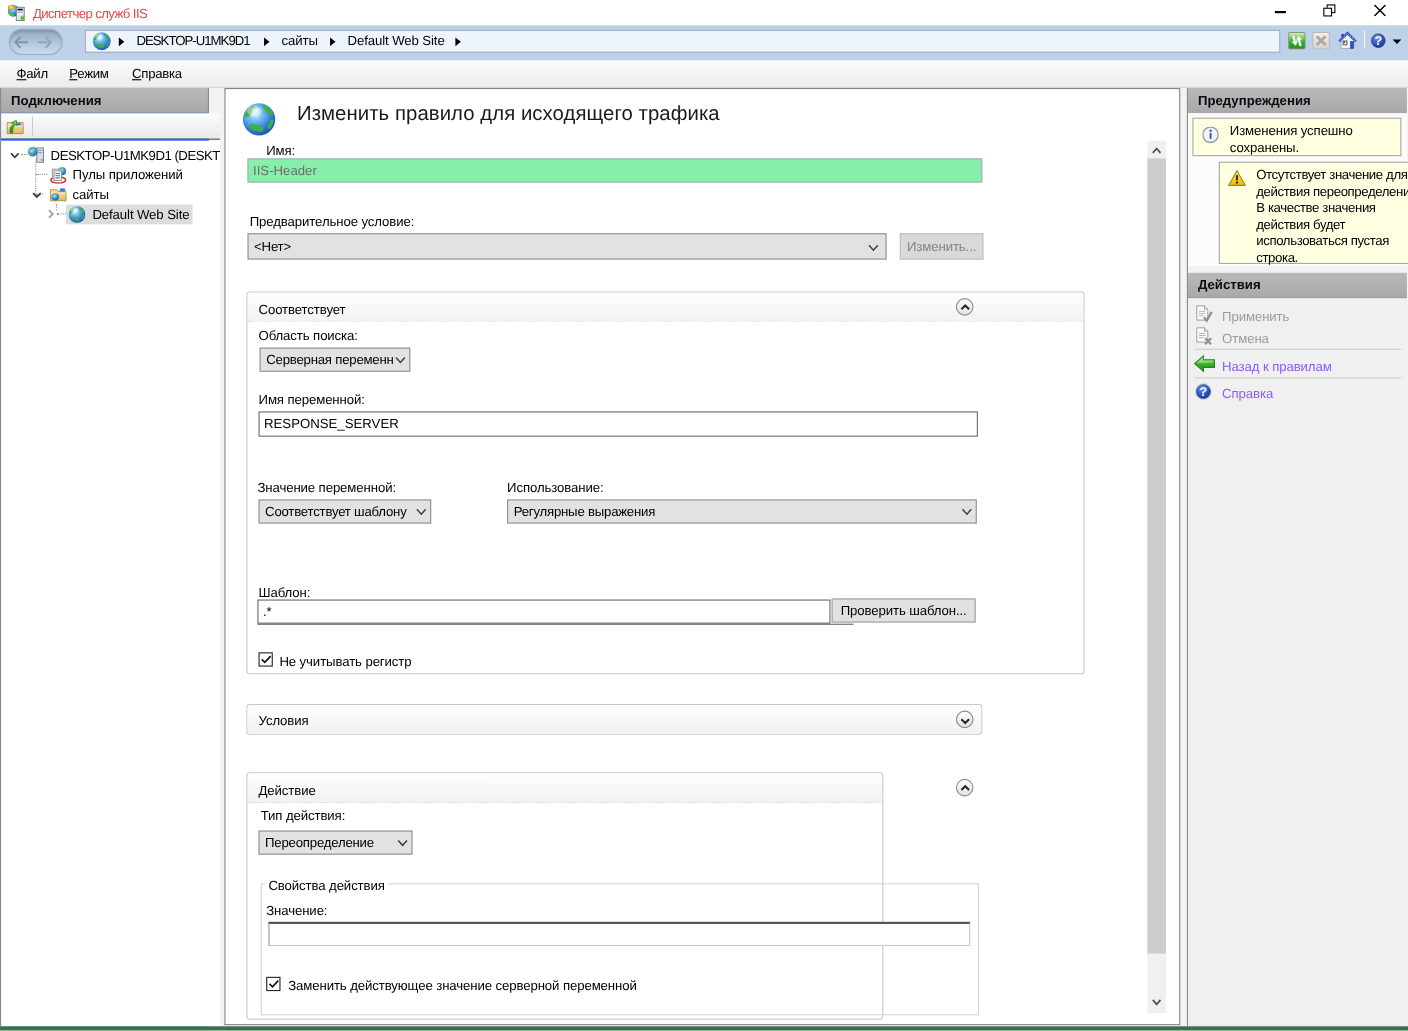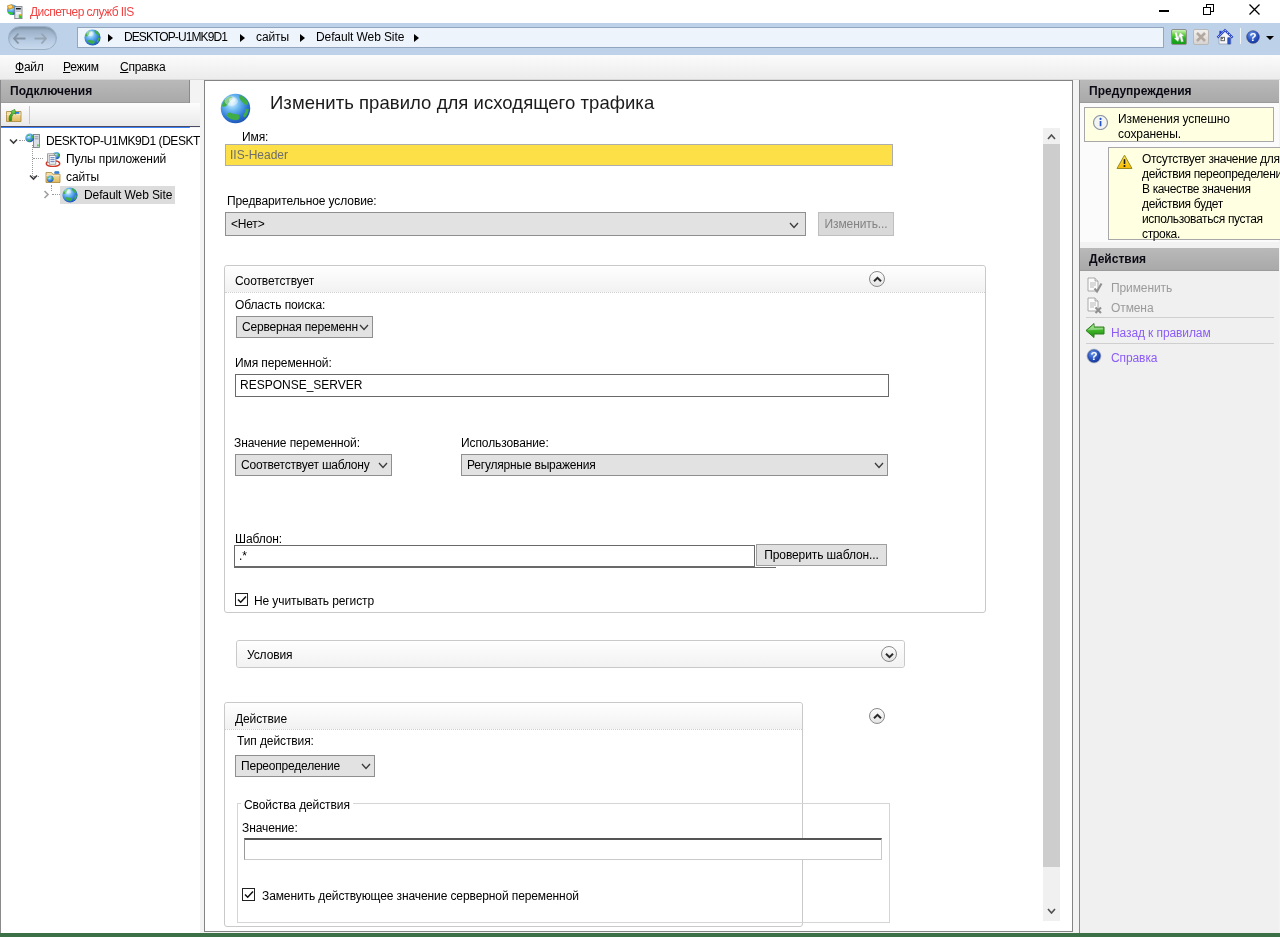--- a/index.html
+++ b/index.html
@@ -26,21 +26,21 @@
 .treerow{height:18px;line-height:18px;font-size:12px;white-space:nowrap;letter-spacing:-0.1px;}
 
 #centerpanel{left:204px;top:80px;width:869px;height:852px;background:#fff;border:1px solid #848484;}
 
 #rightpanel{left:1079px;top:80px;width:200px;height:853px;background:#f0f0f0;border-left:1px solid #8a8a8a;}
 
 #greenline{left:0;top:933px;width:1280px;height:4px;background:#3c7046;}
 
 .lbl{font-size:12px;color:#000;white-space:nowrap;letter-spacing:-0.1px;}
 .tb{border:1px solid #696969;background:#fff;font-size:12px;line-height:21px;padding-left:4px;white-space:nowrap;}
-.tbdis{border:1px solid #adadad;background:#fde047;color:#6d6d6d;}
+.tbdis{border:1px solid #adadad;background:#86efac;color:#6d6d6d;}
 .combo{border:1px solid #8f8f8f;background:#e2e2e2;font-size:12px;white-space:nowrap;}
 .combo .ctext{position:absolute;left:5px;top:3px;letter-spacing:-0.2px;}
 .btn{border:1px solid #9f9f9f;background:#e1e1e1;font-size:12px;text-align:center;letter-spacing:-0.1px;}
 .btndis{border:1px solid #bfbfbf;background:#d9d9d9;color:#838383;}
 .grpbox{border:1px solid #c9c9c9;border-radius:3px;background:#fff;}
 .grphdr{height:27px;background:linear-gradient(#fefefe,#f2f2f2);border-bottom:1px dotted #cfcfcf;border-radius:3px 3px 0 0;}
 .grptitle{position:absolute;left:10px;top:8px;font-size:12px;letter-spacing:-0.1px;}
 .circlebtn{position:absolute;width:16px;height:16px;border-radius:50%;border:1px solid #8a8a8a;background:linear-gradient(#fdfdfd,#e4e4e4);}
 .cb{position:absolute;width:13px;height:13px;border:1px solid #222;background:#fff;}
 .notebox{position:absolute;background:#ffffe1;border:1px solid #a8a8a8;}
@@ -314,21 +314,21 @@
     <div class="abs" style="left:9px;top:301px;width:542px;height:1px;background:#696969;"></div>
     <div class="abs btn" style="left:531px;top:278px;width:131px;height:22px;line-height:21px;">Проверить шаблон...</div>
     <div class="cb" style="left:10px;top:327px;">
         <svg style="position:absolute;left:0.5px;top:1px;" width="10" height="9" viewBox="0 0 10 9">
           <path d="M1 4.5 L3.7 7.2 L9 1.5" stroke="#111" stroke-width="1.5" fill="none"></path>
         </svg>
       </div>
     <div class="abs lbl" style="left:29px;top:328px;">Не учитывать регистр</div>
   </div>
 
-  <div class="abs grpbox" style="left:19px;top:559px;width:669px;height:28px;margin-left:12px;">
+  <div class="abs grpbox" style="left:19px;top:559px;width:669px;height:28px;">
     <div class="grphdr" style="height:26px;border-bottom:none;border-radius:3px;"></div>
     <div class="grptitle" style="top:7px;">Условия</div>
     <div class="circlebtn" style="left:644px;top:5px;">
         <svg style="position:absolute;left:3px;top:5px;" width="9" height="7" viewBox="0 0 9 7">
           <path d="M1 1.8 L4.5 5.2 L8 1.8" stroke="#2a2a2a" stroke-width="2" fill="none"></path>
         </svg>
       </div>
   </div>
 
   <div class="abs grpbox" style="left:19px;top:621px;width:579px;height:225px;">

